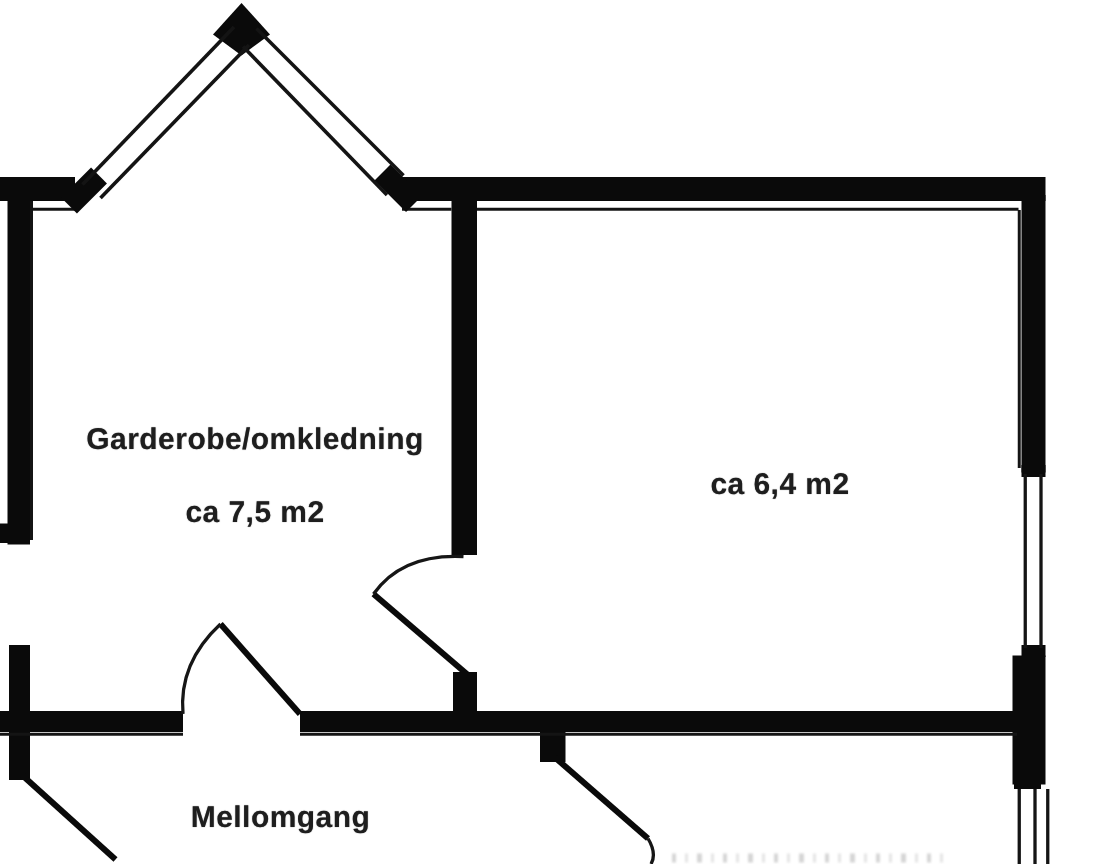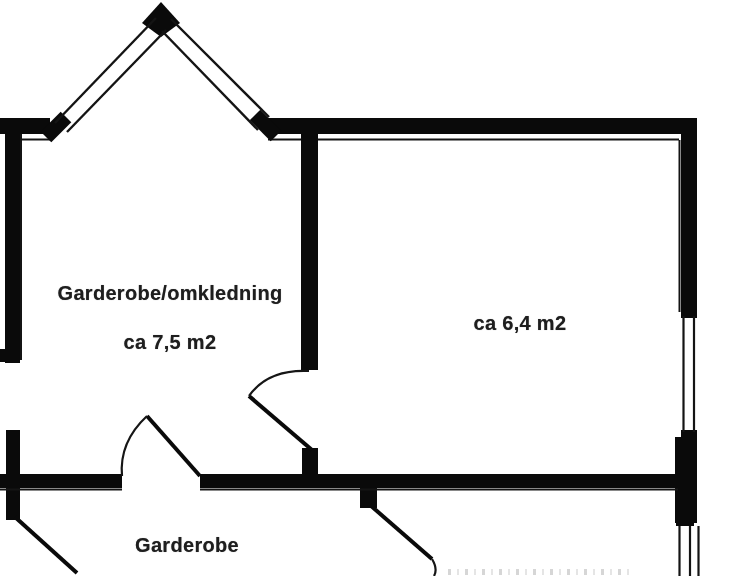--- a/index.html
+++ b/index.html
@@ -115,18 +115,18 @@
   <div class="room-label" style="left:170px;top:283px;">
     <span>Garderobe/omkledning</span>
     <span class="area">ca 7,5 m2</span>
   </div>
 
   <div class="room-label" style="left:520px;top:285px;">
     <span class="area">ca 6,4 m2</span>
   </div>
 
   <div class="room-label" style="left:187px;top:535px;">
-    <span>Garderobe</span>
+    <span>Mellomgang</span>
   </div>
 
   <div class="cutoff-artifact"></div>
 
 </div>
 
 </body></html>

